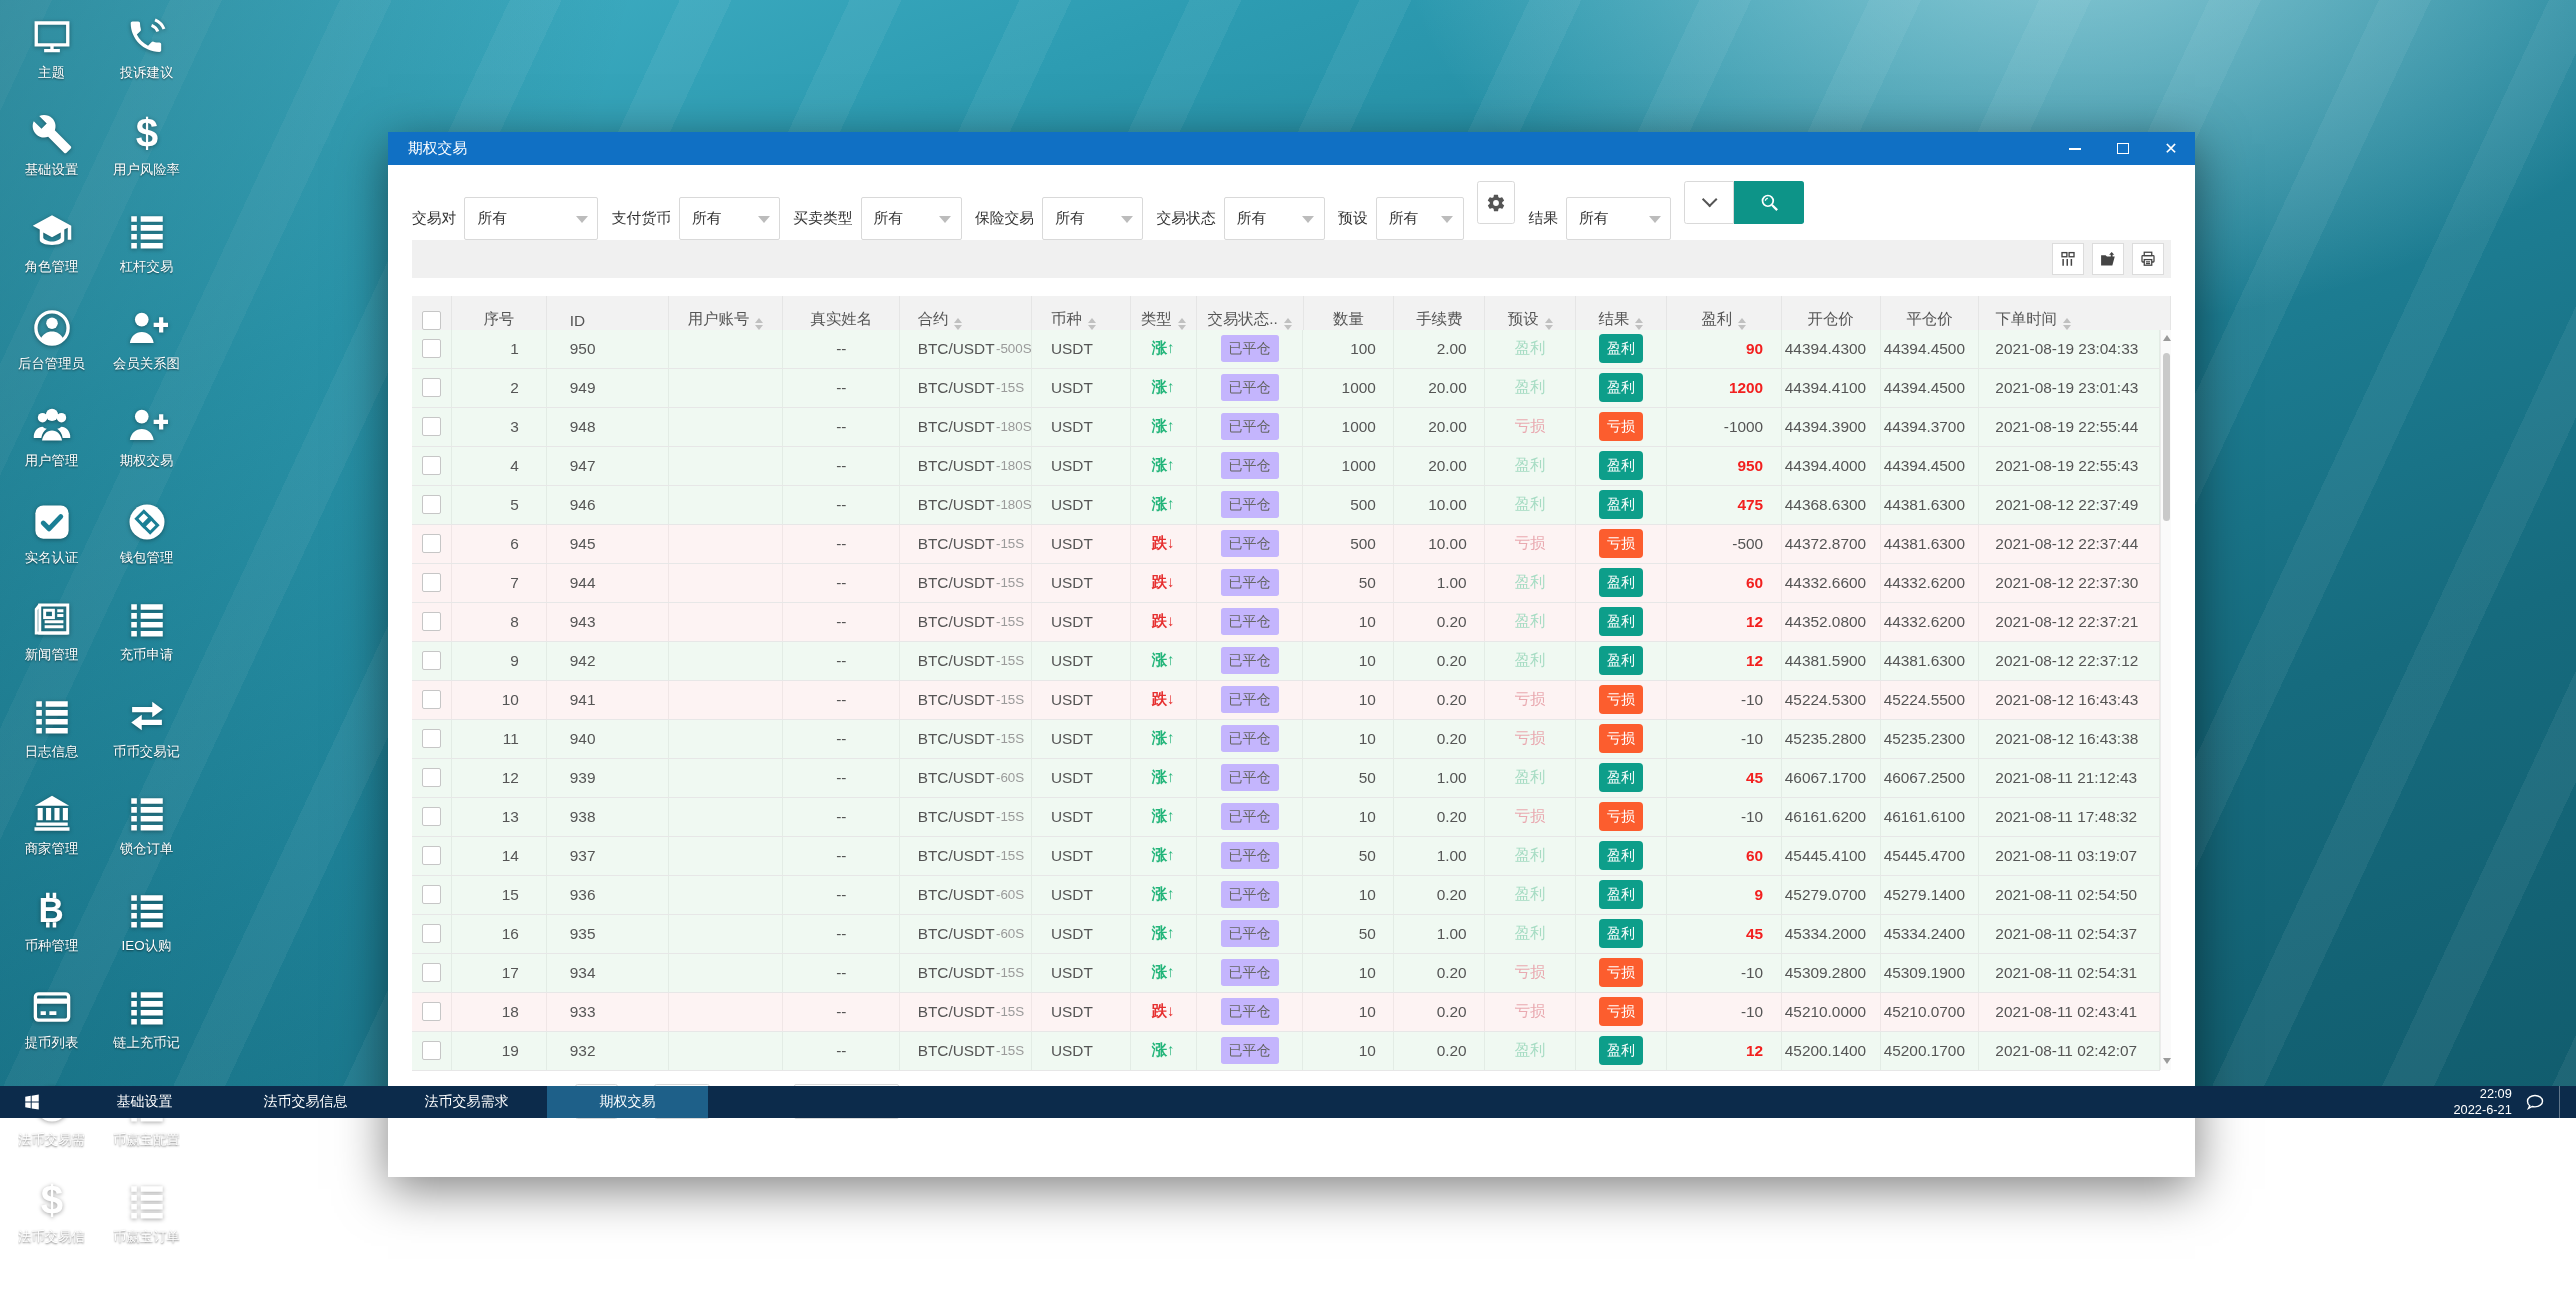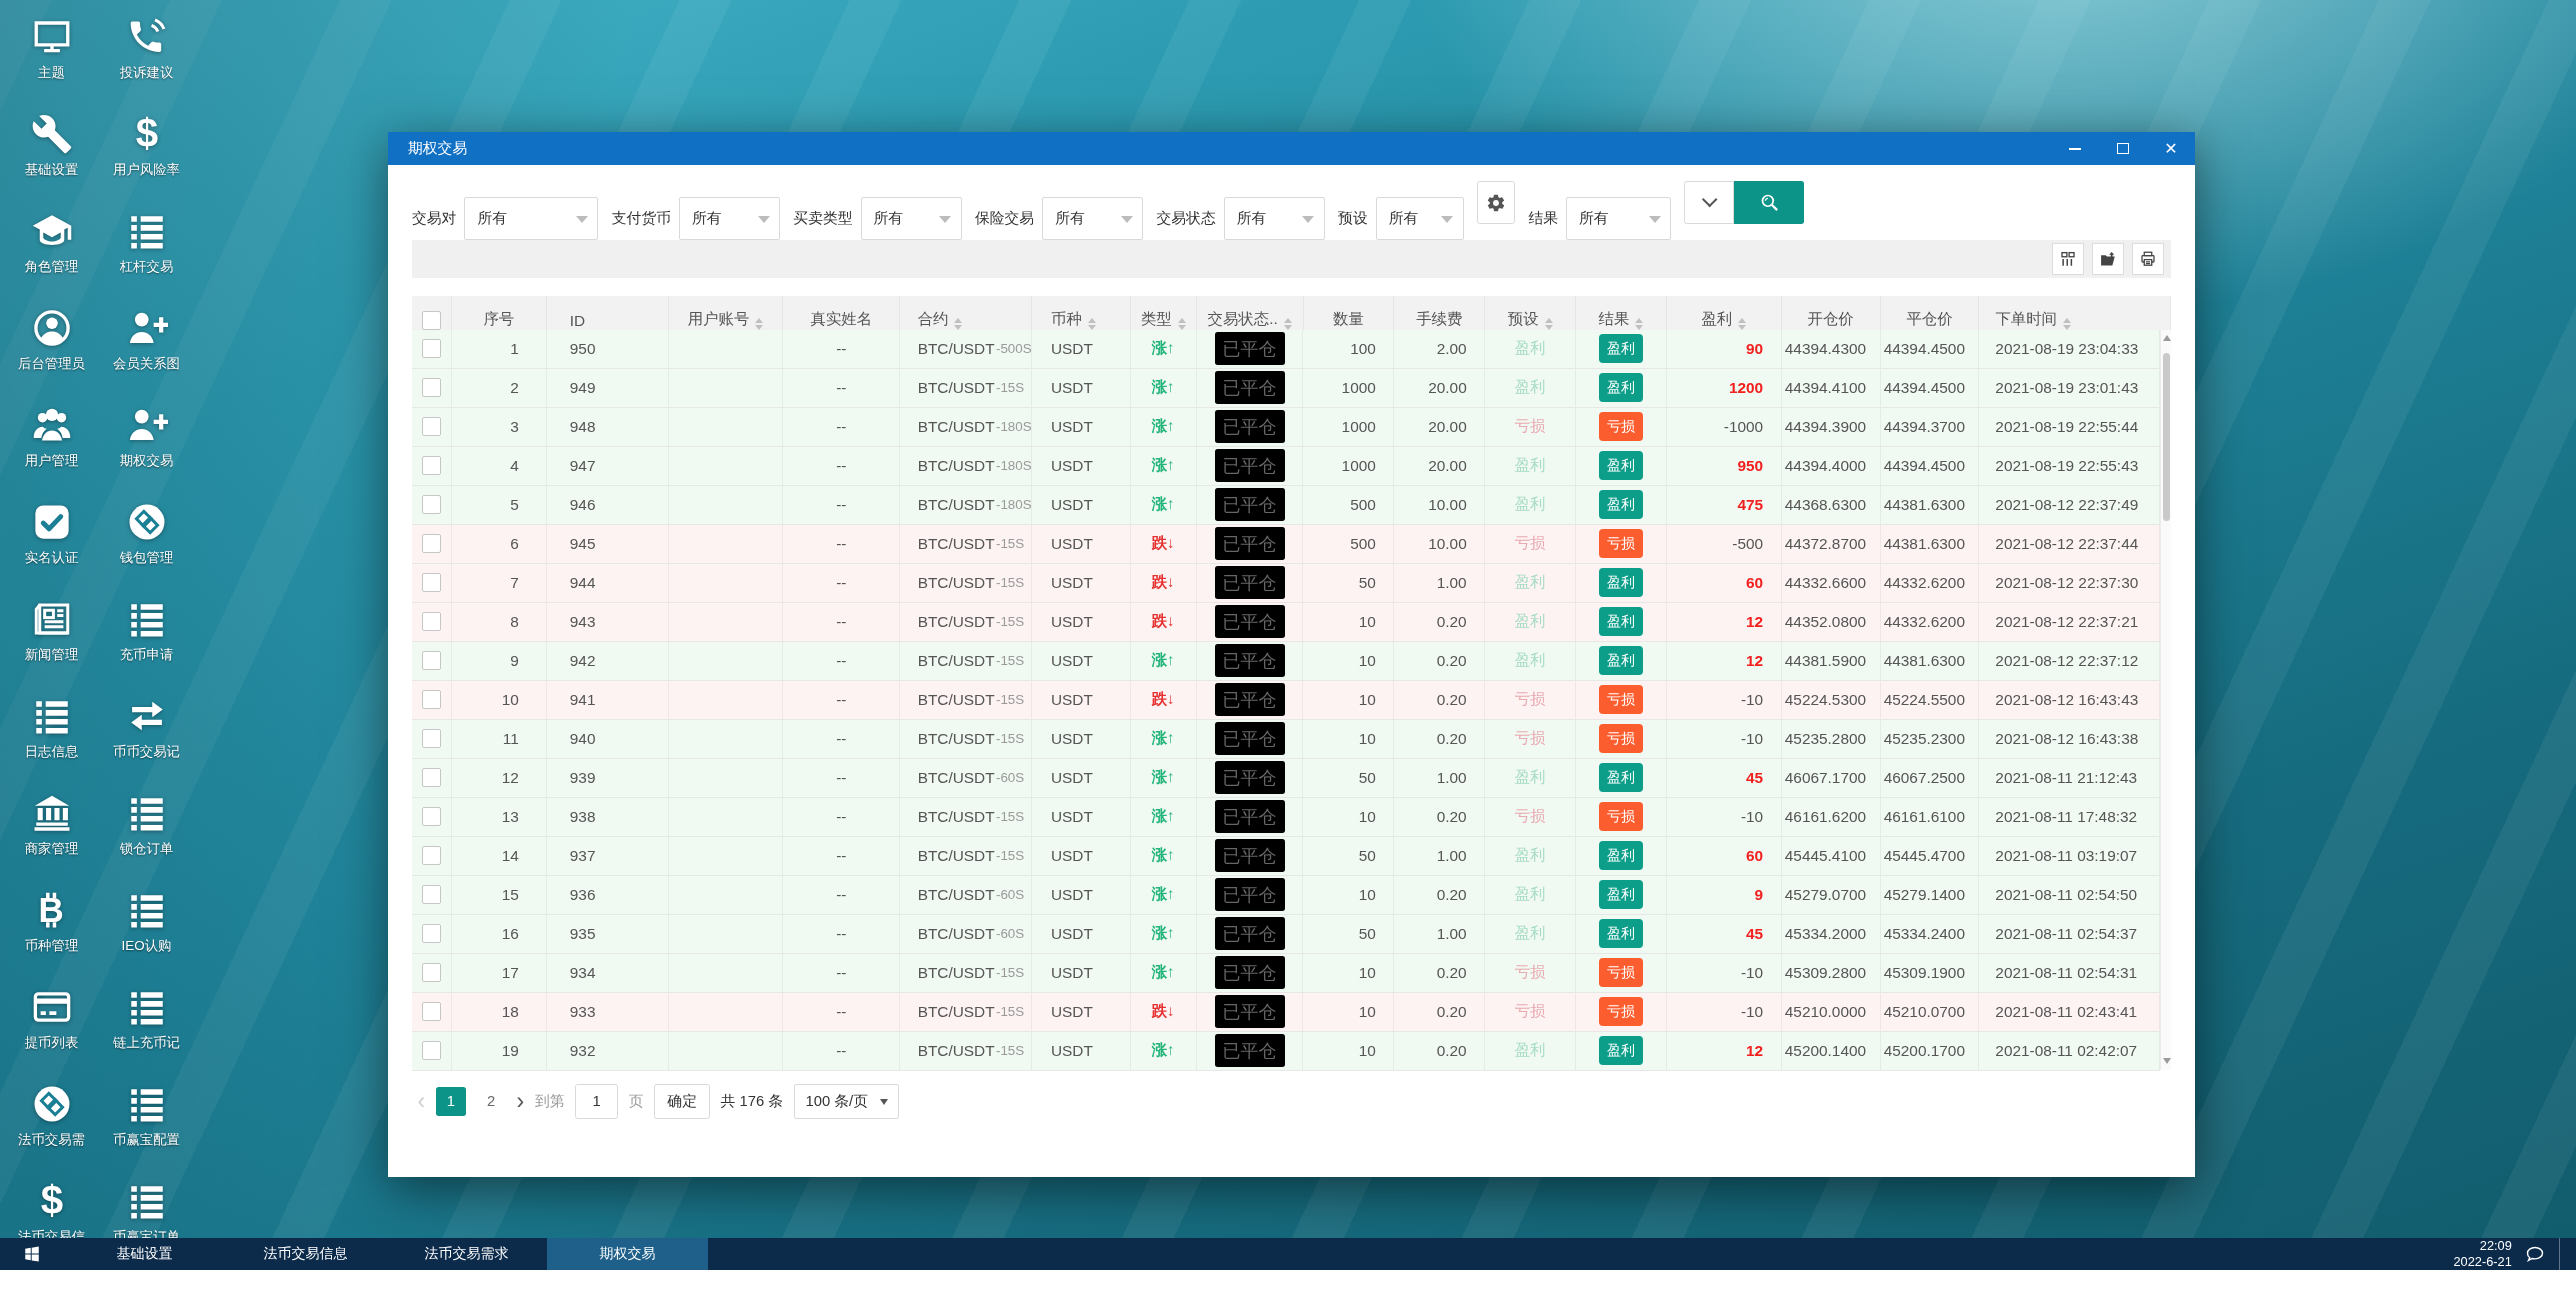--- a/index.html
+++ b/index.html
@@ -1,18 +1,18 @@
 <!DOCTYPE html>
 <html style="font-size:10.7px"><head>
 <meta charset="utf-8">
 <style>
   * { margin:0; padding:0; box-sizing:border-box; }
   html,body { width:2576px; height:1302px; overflow:hidden;
     font-family:"Liberation Sans","DejaVu Sans",sans-serif; }
-  .desktop { position:absolute; left:0; top:0; width:2576px; height:1270px;
+  .desktop { position:absolute; left:0; top:0; width:2576px; height:1118px;
     background:
       radial-gradient(ellipse 1075px 672px at 80% -8%, rgba(214,246,250,.6), rgba(214,246,250,0) 62%),
       linear-gradient(105deg, rgba(10,70,84,.35) 0%, rgba(10,70,84,0) 22%),
       repeating-linear-gradient(115deg, rgba(255,255,255,.06) 0 47px, rgba(255,255,255,0) 47px 154px),
       linear-gradient(160deg,#46b4c9 0%,#2d9cb2 22%,#1f8399 48%,#166b7e 74%,#115c6d 100%);
   }
   
   .shortcuts { position:absolute; left:4px; top:9.4px; display:grid;
     grid-template-columns:95px 95px; grid-auto-rows:97px; }
   .shortcut { display:flex; flex-direction:column; align-items:center; padding-top:6.7px; cursor:default; }
@@ -77,21 +77,21 @@
   .td.c-open,.td.c-close{justify-content:flex-end;padding-right:13.4px}
   .td.c-time,.th.c-time{justify-content:flex-start;padding-left:16px}
   .checkbox { width:19px; height:19px; border:0.7px solid #c6c6c6; border-radius:2px; background:#fff; }
   .sort { display:inline-flex; flex-direction:column; margin-left:6px; gap:2px; }
   .sort i { width:0; height:0; border-left:4.7px solid transparent; border-right:4.7px solid transparent; }
   .sort .up { border-bottom:5.4px solid #c0c0c0; }
   .sort .dn { border-top:5.4px solid #c0c0c0; }
   .suffix { color:#9a9a9a; font-size:13.4px; margin-left:1.3px; }
   .type-up { color:#23b57a; font-weight:bold; }
   .type-dn { color:#e62f2f; font-weight:bold; }
-  .chip-status { background:#000000; color:#666; border-radius:2.7px; padding:4.7px 8px; font-size:18px; }
+  .chip-status { background:#c4b5fd; color:#666; border-radius:2.7px; padding:4.7px 8px; font-size:14px; }
   .chip-win { background:#0d9e8a; color:#fff; border-radius:4px; padding:5.4px 8px; font-size:14px; }
   .chip-loss { background:#fc5d2e; color:#fff; border-radius:4px; padding:5.4px 8px; font-size:14px; }
   .preset-win { color:#a6dcc3; } .preset-loss { color:#e9a9b0; }
   .profit-pos { color:#f2201f; font-weight:bold; }
   .subrow { display:flex; height:39px; background:#f2f2f2; align-items:center; width:1748px; }
   .subrow .td { border-right:0.7px solid rgba(0,0,0,.04); }
   .subrow .c-qty,.subrow .c-fee,.subrow .c-profit { justify-content:flex-start; padding-left:9.4px; }
   
   .vscroll { position:absolute; right:0; top:34px; width:10.7px; height:740px;
     background:#fafafa; border-left:0.7px solid #ebebeb; }

